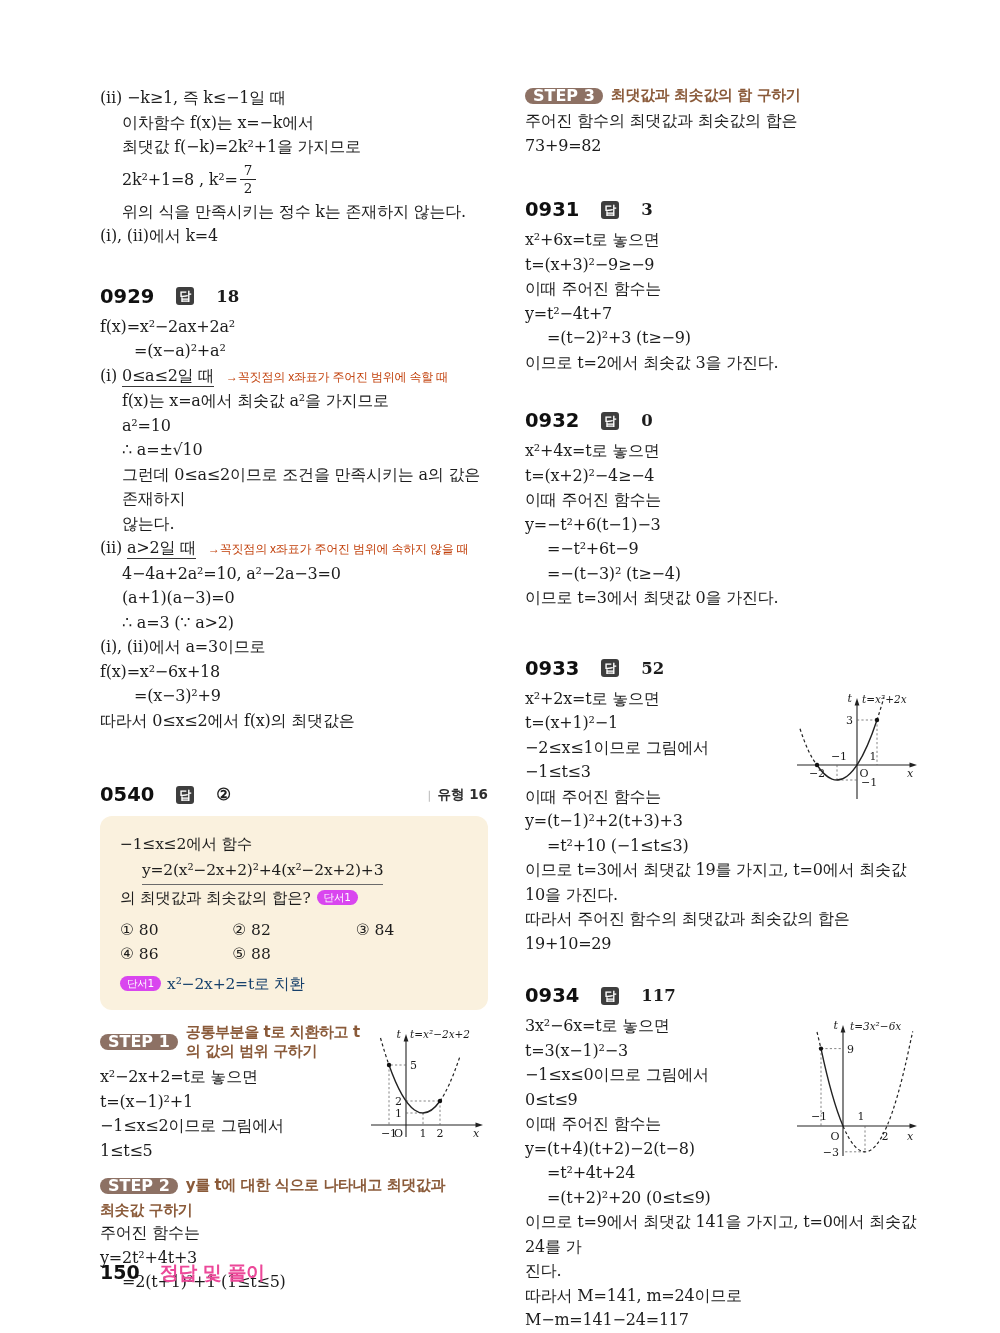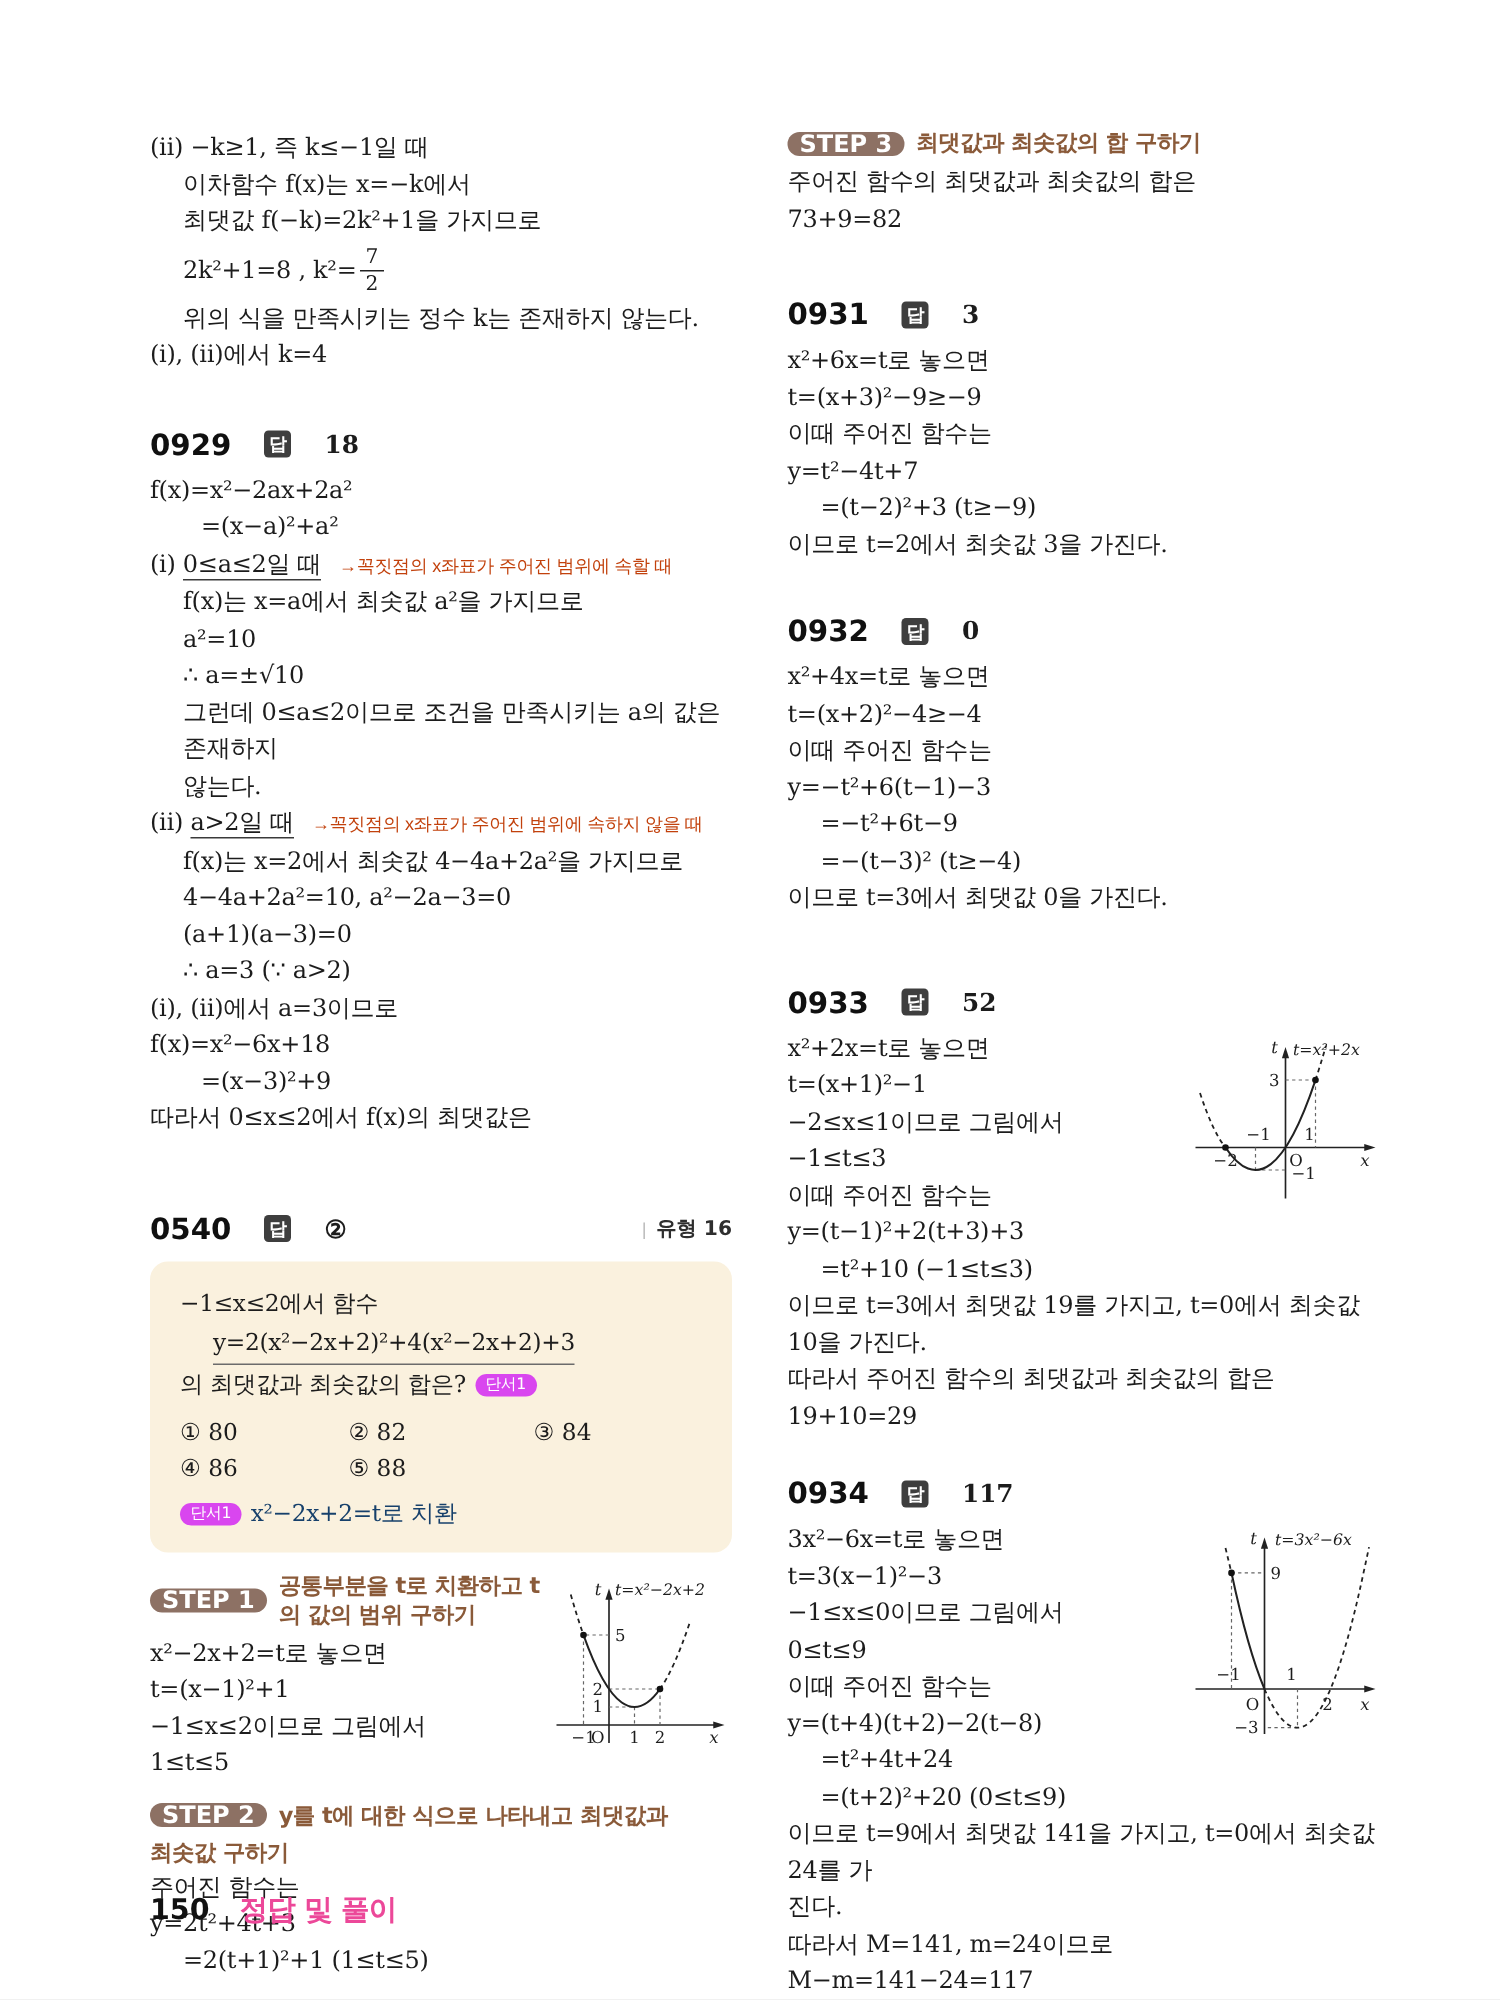--- a/index.html
+++ b/index.html
@@ -96,21 +96,20 @@
       <p class="ln ind1">f(x)는 x=a에서 최솟값 a²을 가지므로</p>
       <p class="ln ind1">a²=10</p>
       <p class="ln ind1">∴ a=±√10</p>
       <p class="ln ind1">그런데 0≤a≤2이므로 조건을 만족시키는 a의 값은 존재하지</p>
       <p class="ln ind1">않는다.</p>
       <p class="ln caseln">
         <span>(ⅱ)</span>
         <span class="ul">a&gt;2일 때</span>
         <span class="note">꼭짓점의 x좌표가 주어진 범위에 속하지 않을 때</span>
       </p>
-      <p class="ln ind1">f(x)는 x=2에서 최솟값 4−4a+2a²을 가지므로</p>
       <p class="ln ind1">4−4a+2a²=10, a²−2a−3=0</p>
       <p class="ln ind1">(a+1)(a−3)=0</p>
       <p class="ln ind1">∴ a=3 (∵ a&gt;2)</p>
       <p class="ln">(ⅰ), (ⅱ)에서 a=3이므로</p>
       <p class="ln">f(x)=x²−6x+18</p>
       <p class="ln ind2">=(x−3)²+9</p>
       <p class="ln">따라서 0≤x≤2에서 f(x)의 최댓값은</p>
     </section>
 
     <section class="sec-0930">

